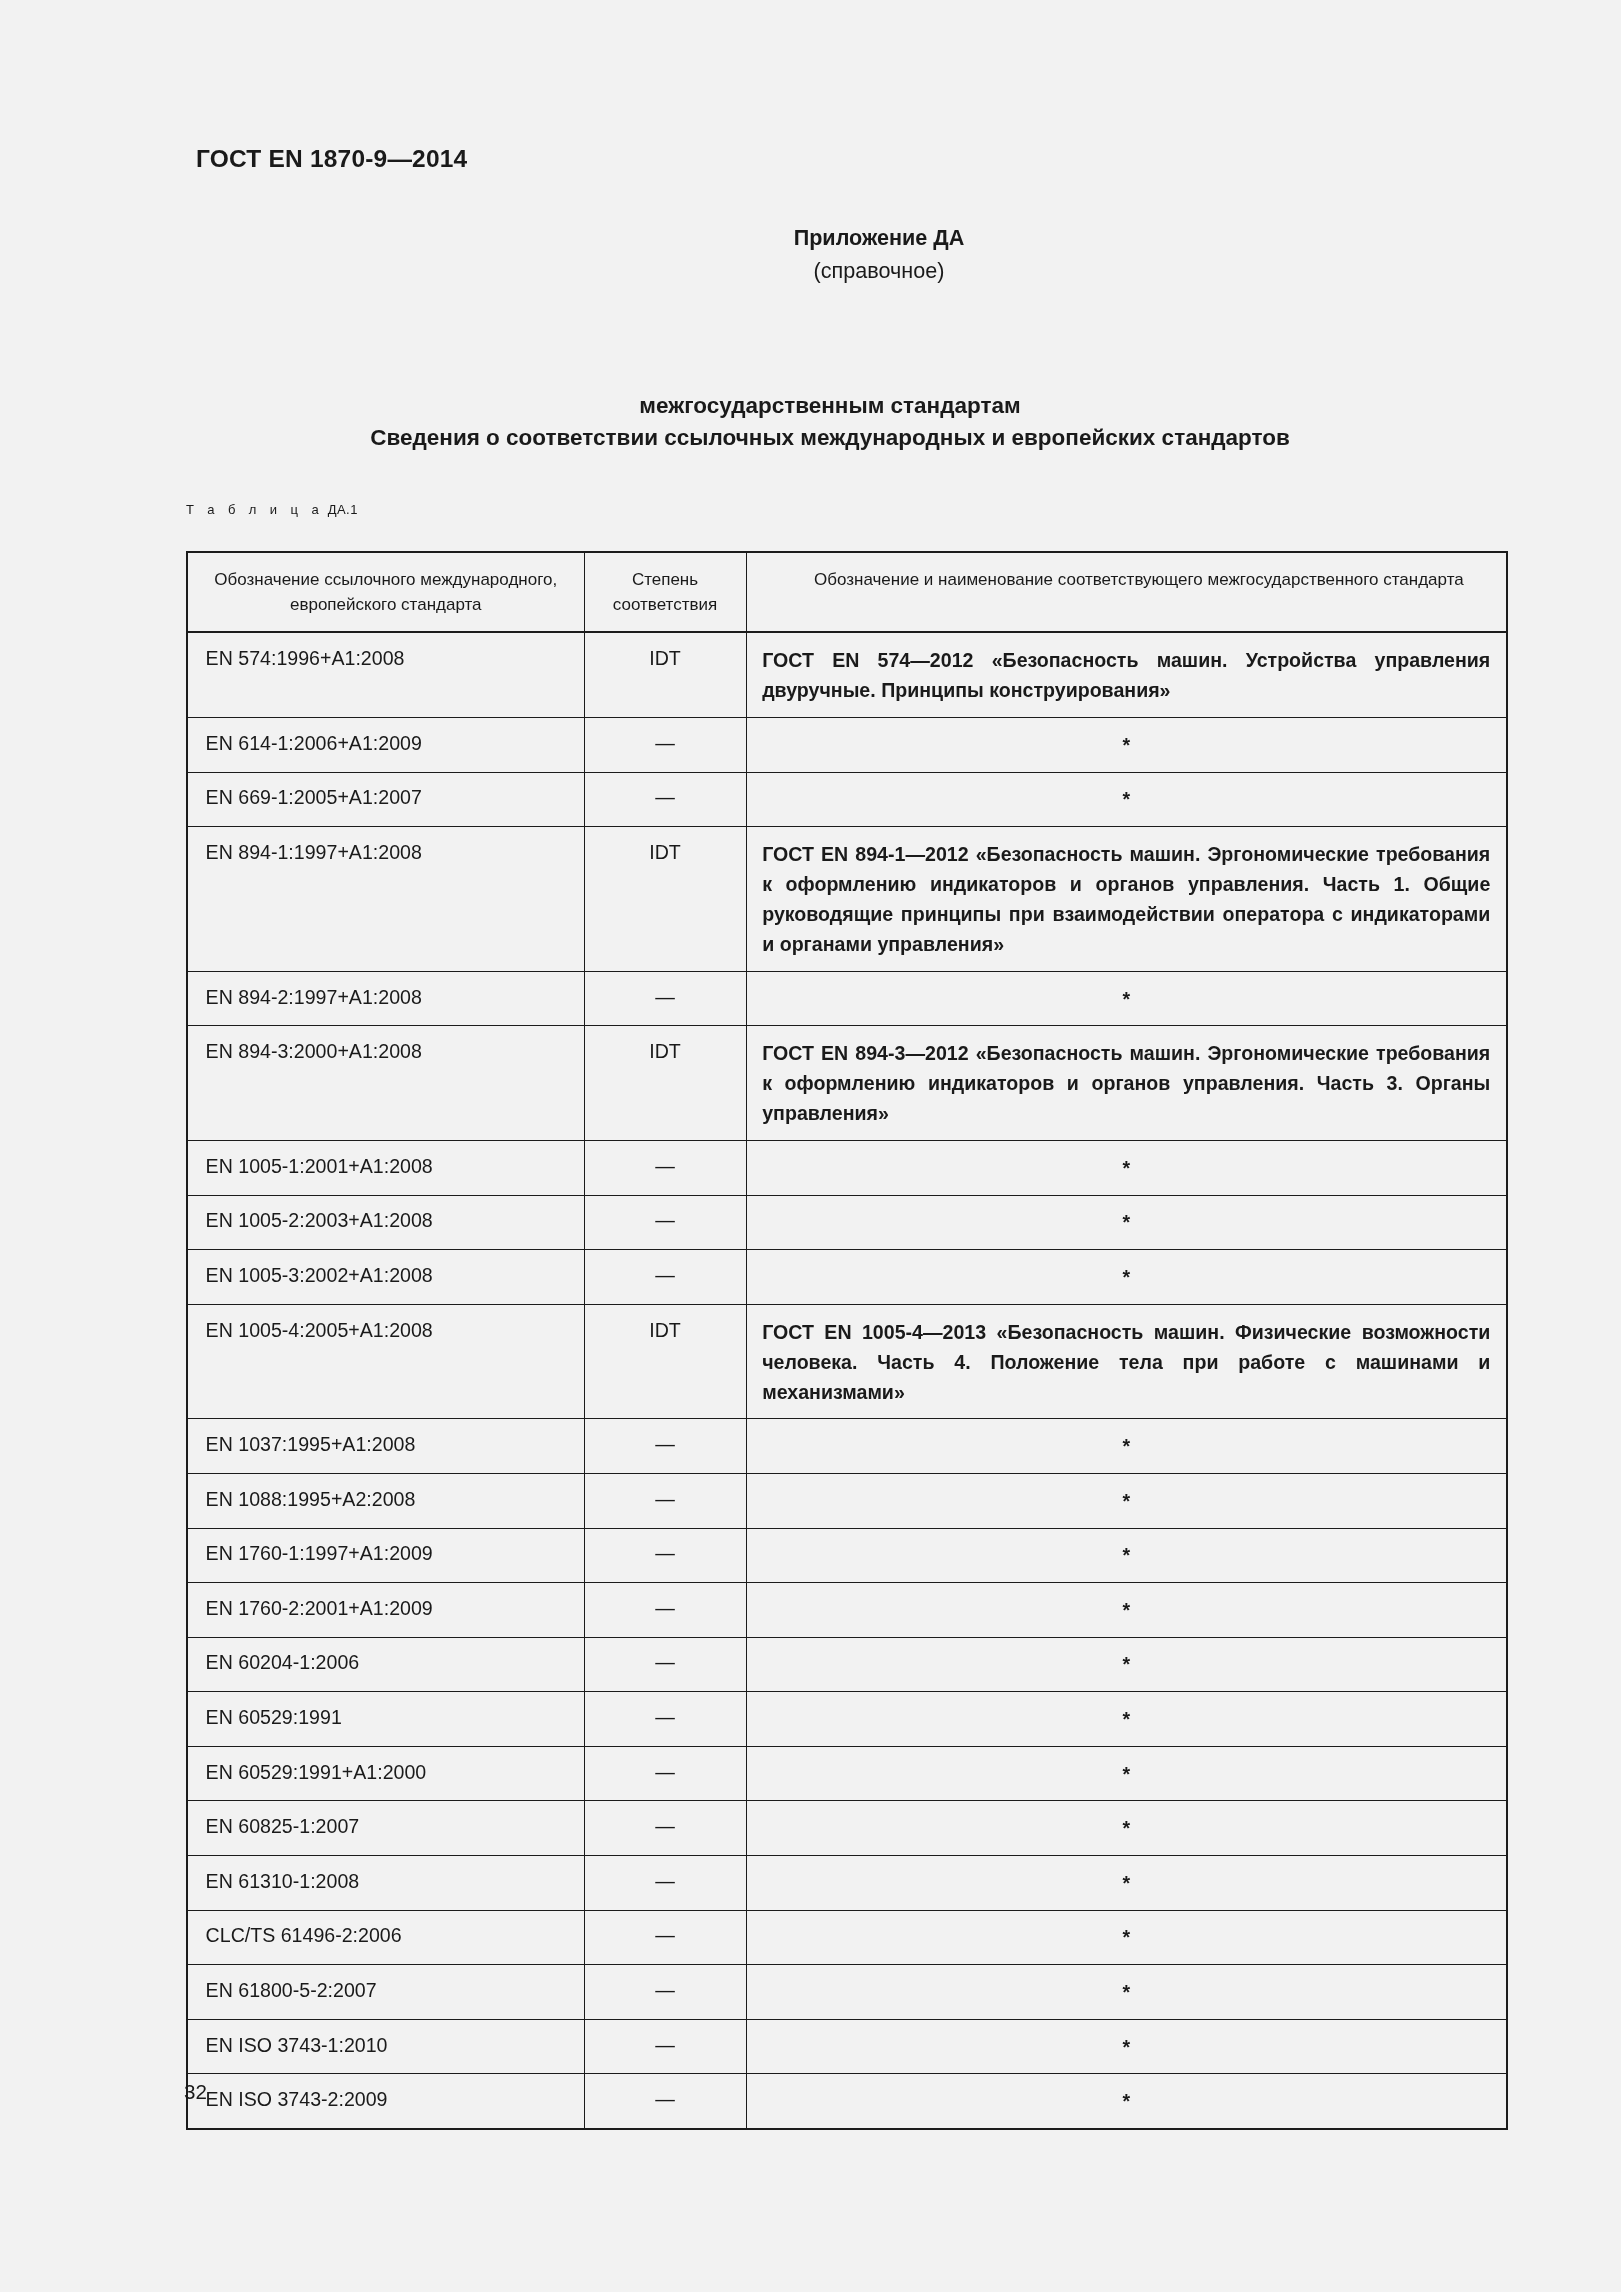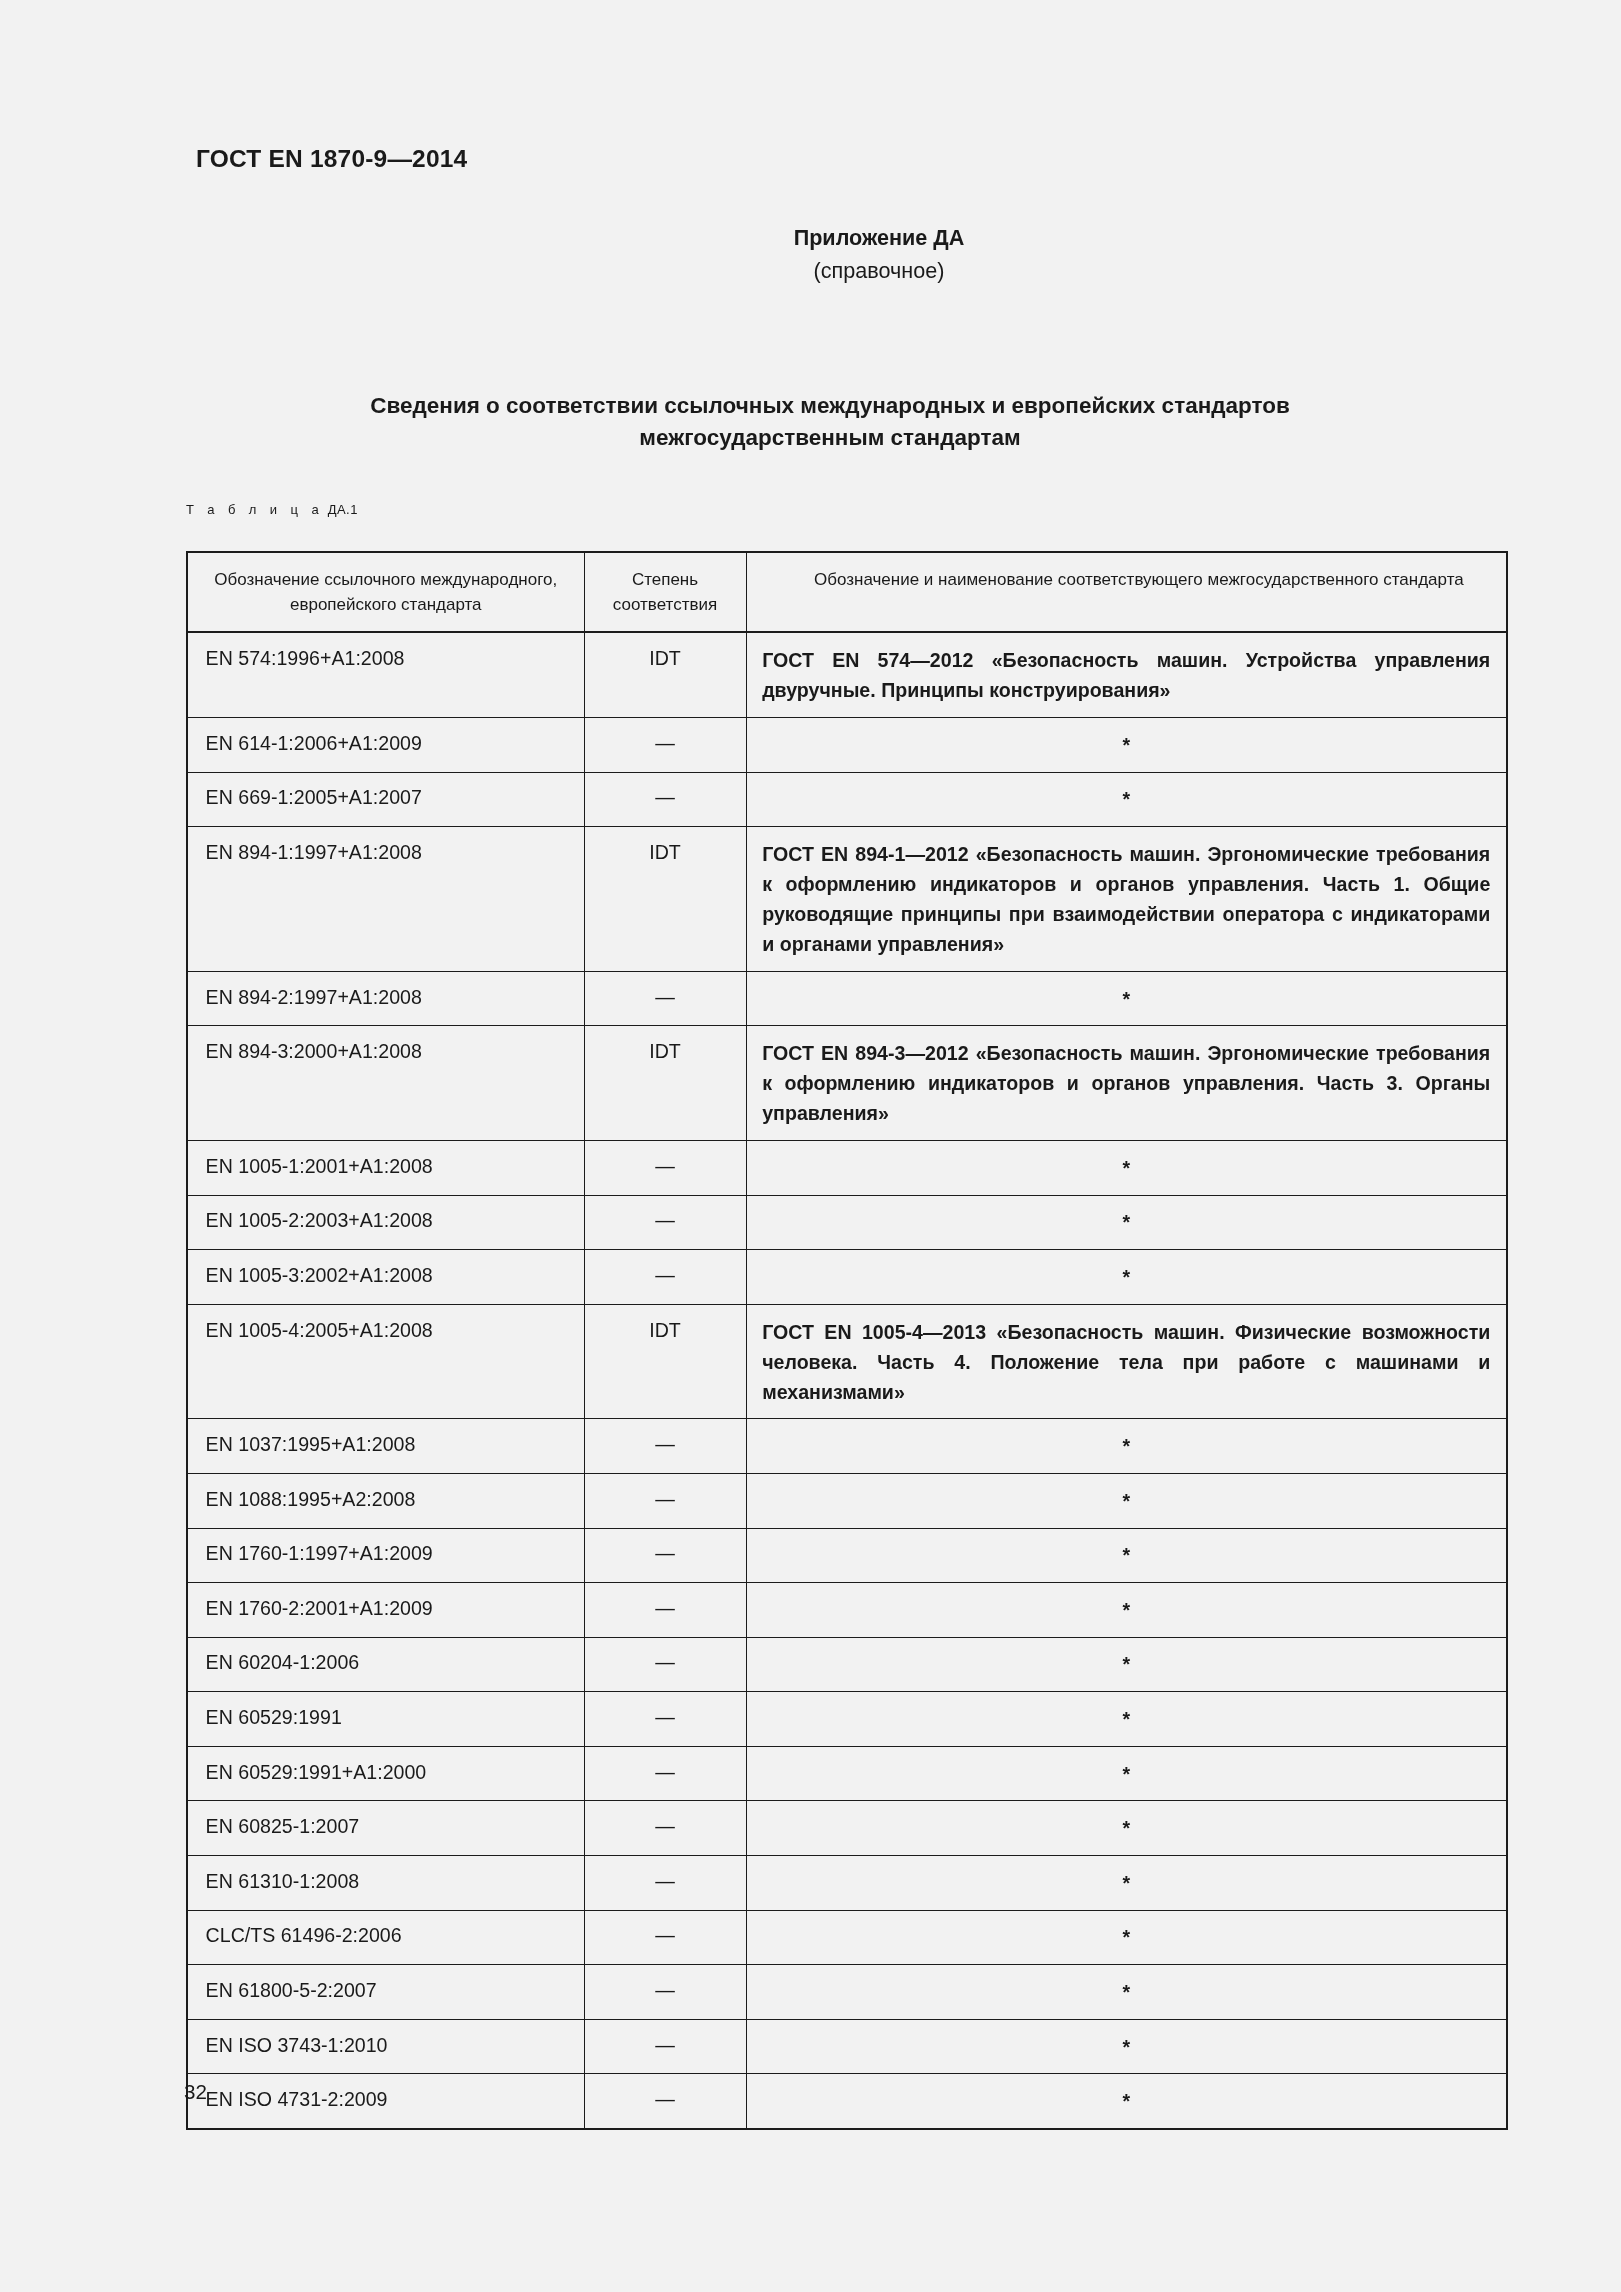--- a/index.html
+++ b/index.html
@@ -143,22 +143,22 @@
 <div class="page">
 
   <div class="doc-header">ГОСТ EN 1870-9—2014</div>
 
   <div class="annex-block">
     <div class="annex-line-1">Приложение ДА</div>
     <div class="annex-line-2">(справочное)</div>
   </div>
 
   <div class="main-title">
+    <div>межгосударственным стандартам</div>
     <div>Сведения о соответствии ссылочных международных и европейских стандартов</div>
-    <div>межгосударственным стандартам</div>
   </div>
 
   <div class="table-caption">
     <span class="sp">Т а б л и ц а</span>
     <span>ДА.1</span>
   </div>
 
   <table class="da1">
     <colgroup>
       <col class="c1">
@@ -277,21 +277,21 @@
           <td class="c1">EN 61800-5-2:2007</td>
           <td class="c2">—</td>
           <td class="c3 star">*</td>
         </tr>
         <tr>
           <td class="c1">EN ISO 3743-1:2010</td>
           <td class="c2">—</td>
           <td class="c3 star">*</td>
         </tr>
         <tr>
-          <td class="c1">EN ISO 4731-2:2009</td>
+          <td class="c1">EN ISO 3743-2:2009</td>
           <td class="c2">—</td>
           <td class="c3 star">*</td>
         </tr>
       </tbody>
   </table>
 
   <div class="page-number">32</div>
 
 </div>
 

